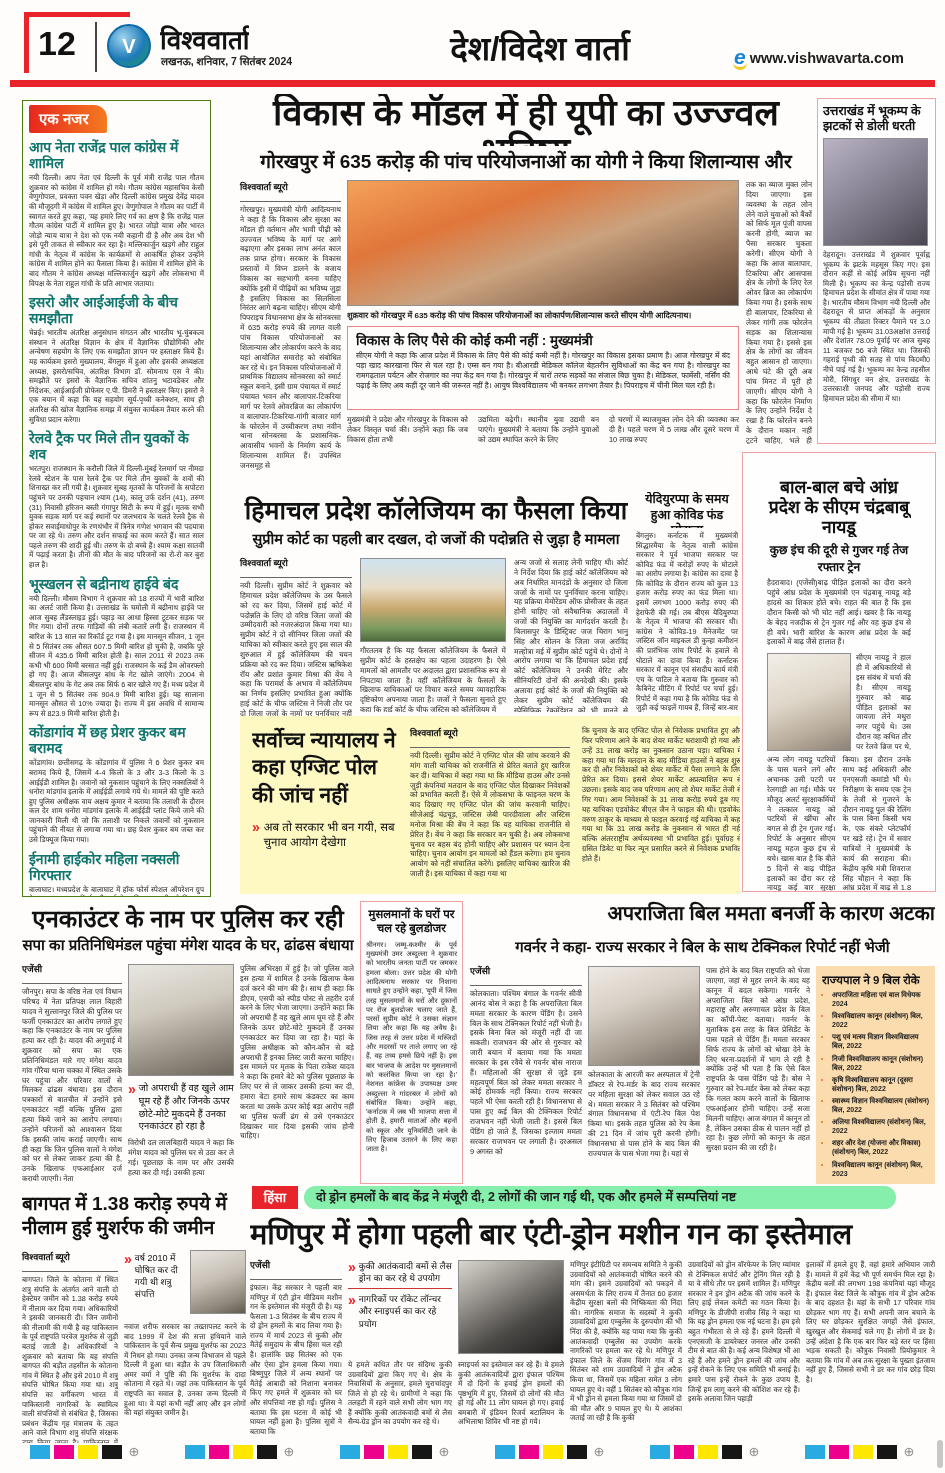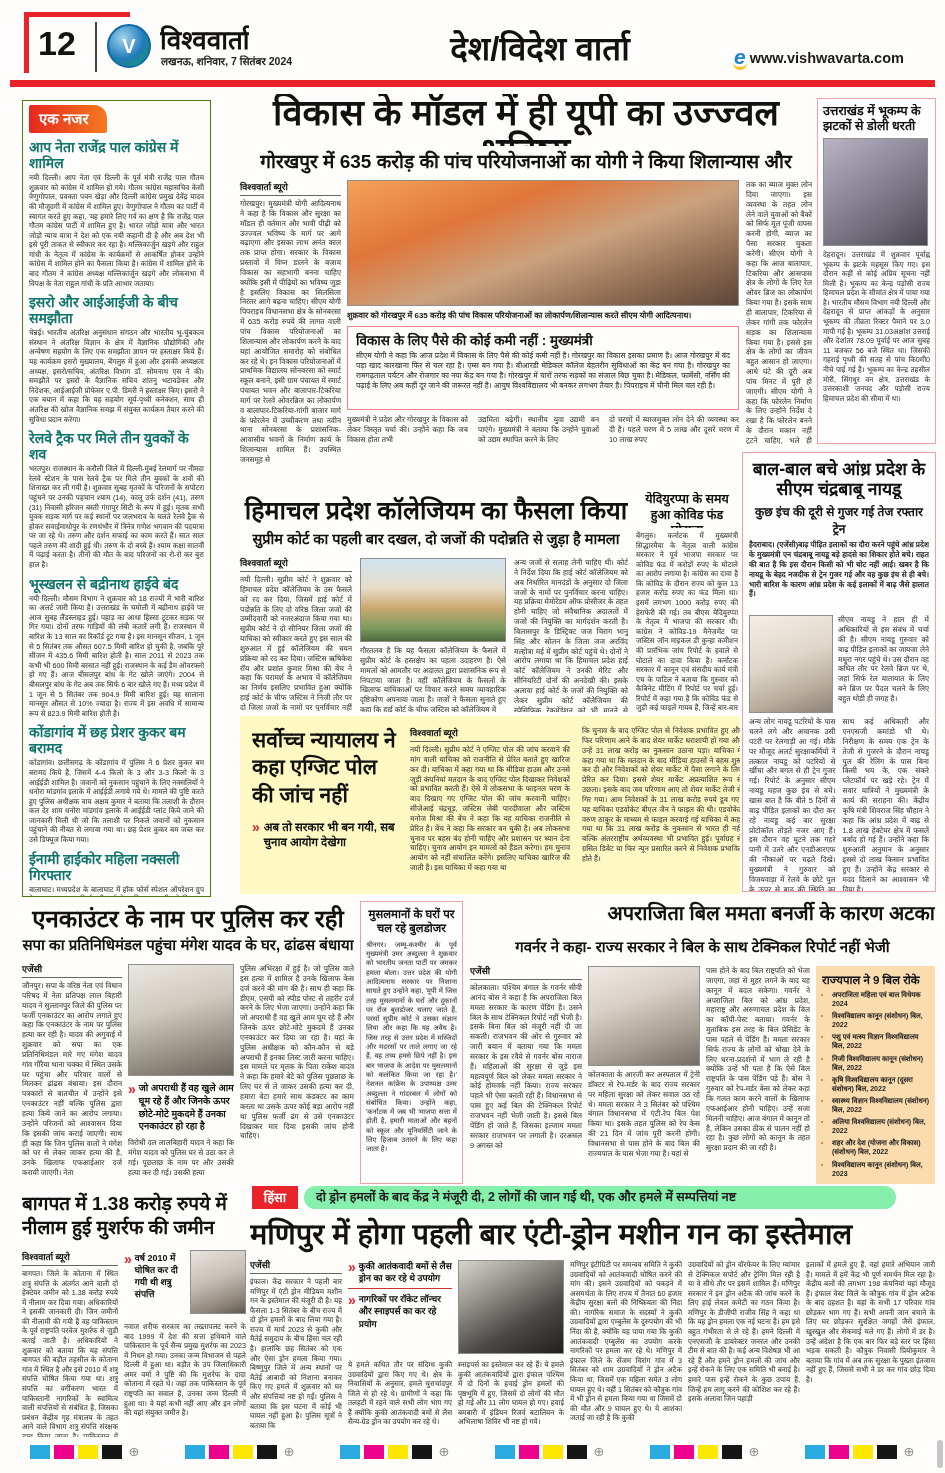--- a/index.html
+++ b/index.html
@@ -2,25 +2,25 @@
 <html><head>
 <meta charset="utf-8">
 <style>
   html,body{margin:0;padding:0;background:#fff;}
   #paper{position:relative;width:945px;height:1473px;background:#fffdfb;overflow:hidden;
          font-family:"Liberation Sans","DejaVu Sans",sans-serif;color:#1c1c1c;}
   .abs{position:absolute;}
   .t{font-size:7.4px;line-height:1.33;text-align:justify;color:#262626;overflow:hidden;}
   .hd{font-weight:800;color:#111;overflow:hidden;}
   .byline{display:block;font-weight:bold;font-size:9px;color:#111;border-bottom:1px solid #666;
-          padding-bottom:2px;margin-bottom:3px;}
+          padding-bottom:8px;margin-bottom:3px;}
   .photo{border:1px solid #8f8f8f;box-sizing:border-box;}
   .pinkbox{border:1.5px solid #f0a2a2;background:#fffefe;box-sizing:border-box;}
   .quote-mark{color:#e8242a;font-weight:800;font-size:14px;line-height:1;}
-  .pull{font-weight:bold;font-size:10px;line-height:1.35;color:#111;}
+  .pull{font-weight:normal;font-size:10px;line-height:1.35;color:#111;}
   .redbar{background:#e8242a;}
   .badge{background:linear-gradient(90deg,#e7271d,#f47b20);color:#fff;font-weight:800;
          font-size:15px;padding:3px 18px 5px 10px;display:inline-block;border-radius:2px 13px 2px 2px;}
   .ek-title{font-size:14px;font-weight:800;margin:6px 0 2px;line-height:1.15;color:#0f766e;}
   .bills li{margin:0 0 3px 10px;padding:0;font-size:7px;font-weight:bold;line-height:1.3;text-align:left;}
   .bills li::marker{color:#f26a21;font-size:8px;}
   .regs{display:flex;align-items:center;gap:4px;}
   .regs span{display:inline-block;width:20px;height:14px;}
   .rc{background:#29abe2;} .rm{background:#ec008c;} .ry{background:#ffe700;} .rk{background:#161616;}
   .rt{width:16px !important;height:16px !important;color:#8a8a8a;font-size:13px;line-height:16px;
@@ -94,24 +94,24 @@
   <div class="abs t" style="left:478px;top:415px;width:121px;height:74px;">उद्यमिता बढ़ेगी। स्थानीय युवा उद्यमी बन पाएंगे। मुख्यमंत्री ने बताया कि उन्होंने युवाओं को उद्यम स्थापित करने के लिए</div>
   <div class="abs t" style="left:609px;top:415px;width:130px;height:74px;">दो चरणों में ब्याजमुक्त लोन देने की व्यवस्था कर दी है। पहले चरण में 5 लाख और दूसरे चरण में 10 लाख रुपए</div>
   <div class="abs t" style="left:746px;top:180px;width:66px;height:264px;">तक का ब्याज मुक्त लोन दिया जाएगा। इस व्यवस्था के तहत लोन लेने वाले युवाओं को बैंकों को सिर्फ मूल पूंजी वापस करनी होगी, ब्याज का पैसा सरकार चुकता करेगी। सीएम योगी ने कहा कि आज बालापार, टिकरिया और आसपास क्षेत्र के लोगों के लिए रेल ओवर ब्रिज का लोकार्पण किया गया है। इसके साथ ही बालापार, टिकरिया से लेकर गांगी तक फोरलेन सड़क का शिलान्यास किया गया है। इससे इस क्षेत्र के लोगों का जीवन बहुत आसान हो जाएगा। आधे घंटे की दूरी अब पांच मिनट में पूरी हो जाएगी। सीएम योगी ने कहा कि फोरलेन निर्माण के लिए उन्होंने निर्देश दे रखा है कि फोरलेन बनने के दौरान मकान नहीं टूटने चाहिए, भले ही फोरलेन का नक्शा बदलने पड़े। इसके साथ ही सर्किल रेट का चार गुना मुआवजा देने के निर्देश भी दिए गए हैं। उन्होंने कहा कि सोनबरसा में नया थाना बन जाने से लोगों की सुरक्षा व्यवस्था और सुदृढ़ होगी। मुख्यमंत्री ने ग्रामीणों का आह्वान किया कि वे जमीन के मुआवजे के पैसे से दूरदराज के क्षेत्र में खेत खरीदें और कुछ नया काम भी शुरू करें।</div>
 
   <div class="abs pinkbox" style="left:817px;top:98px;width:119px;height:346px;padding:5px;overflow:hidden;">
     <div class="hd" style="font-size:12.5px;line-height:1.2;">उत्तराखंड में भूकम्प के झटकों से डोली धरती</div>
     <div class="photo" style="width:105px;height:108px;margin-top:4px;background:linear-gradient(145deg,#b9b3c4 0%,#8f8a9b 40%,#6f6a78 70%,#4a4650 100%);"></div>
     <div class="t" style="font-size:7.2px;margin-top:4px;height:200px;">देहरादून। उत्तराखंड में शुक्रवार पूर्वाह्न भूकम्प के झटके महसूस किए गए। इस दौरान कहीं से कोई अप्रिय सूचना नहीं मिली है। भूकम्प का केन्द्र पड़ोसी राज्य हिमाचल प्रदेश के सीमांत क्षेत्र में पाया गया है। भारतीय मौसम विभाग नयी दिल्ली और देहरादून से प्राप्त आंकड़ों के अनुसार भूकम्प की तीव्रता रिक्टर पैमाने पर 3.0 मापी गई है। भूकम्प 31.03अक्षांश उत्तराई और देशांतर 78.09 पूर्वाई पर आज सुबह 11 बजकर 56 बजे स्थित था। जिसकी गहराई पृथ्वी की सतह से पांच कि0मी0 नीचे पाई गई है। भूकम्प का केन्द्र तहसील मोरी, सिंगधुर वन क्षेत्र, उत्तराखंड के उत्तरकाशी जनपद और पड़ोसी राज्य हिमाचल प्रदेश की सीमा में था।</div>
   </div>
 
-  <div class="abs pinkbox" style="left:742px;top:452px;width:194px;height:440px;padding:6px;overflow:hidden;">
+  <div class="abs pinkbox" style="left:742px;top:452px;width:194px;height:440px;padding:24px;overflow:hidden;">
     <div class="hd" style="font-size:17.5px;line-height:1.15;text-align:center;">बाल-बाल बचे आंध्र प्रदेश के सीएम चंद्रबाबू नायडू</div>
     <div class="hd" style="font-size:12px;text-align:center;margin:4px 0 3px;font-weight:bold;">कुछ इंच की दूरी से गुजर गई तेज रफ्तार ट्रेन</div>
-    <div class="t" style="height:72px;font-weight:bold;">हैदराबाद। (एजेंसी)बाढ़ पीड़ित इलाकों का दौरा करने पहुंचे आंध्र प्रदेश के मुख्यमंत्री एन चंद्रबाबू नायडू बड़े हादसे का शिकार होते बचे। राहत की बात है कि इस दौरान किसी को भी चोट नहीं आई। खबर है कि नायडू के बेहद नजदीक से ट्रेन गुजर गई और वह कुछ इंच से ही बचे। भारी बारिश के कारण आंध्र प्रदेश के कई इलाकों में बाढ़ जैसे हालात हैं।</div>
+    <div class="t" style="height:72px;">हैदराबाद। (एजेंसी)बाढ़ पीड़ित इलाकों का दौरा करने पहुंचे आंध्र प्रदेश के मुख्यमंत्री एन चंद्रबाबू नायडू बड़े हादसे का शिकार होते बचे। राहत की बात है कि इस दौरान किसी को भी चोट नहीं आई। खबर है कि नायडू के बेहद नजदीक से ट्रेन गुजर गई और वह कुछ इंच से ही बचे। भारी बारिश के कारण आंध्र प्रदेश के कई इलाकों में बाढ़ जैसे हालात हैं।</div>
     <div style="display:flex;gap:5px;margin-top:3px;">
       <div class="photo" style="width:84px;height:98px;flex:none;background:linear-gradient(160deg,#f3efe8 0%,#ded6c8 45%,#b9ad9c 75%,#8c8276 100%);"></div>
       <div class="t" style="height:98px;">सीएम नायडू ने हाल ही में अधिकारियों से इस संबंध में चर्चा की है। सीएम नायडू गुरुवार को बाढ़ पीड़ित इलाकों का जायजा लेने मधुरा नगर पहुंचे थे। उस दौरान वह कथित तौर पर रेलवे ब्रिज पर थे, जहां सिर्फ रेल यातायात के लिए बने ब्रिज पर पैदल चलने के लिए बहुत थोड़ी ही जगह है।</div>
     </div>
     <div class="t" style="margin-top:4px;height:230px;column-count:2;column-gap:7px;">अन्य लोग नायडू पटरियों के पास चलने लगे और अचानक उसी पटरी पर रेलगाड़ी आ गई। मौके पर मौजूद अलर्ट सुरक्षाकर्मियों ने तत्काल नायडू को पटरियों से खींचा और बगल से ही ट्रेन गुजर गई। रिपोर्ट के अनुसार सीएम नायडू महज कुछ इंच से बचे। खास बात है कि बीते 5 दिनों से बाढ़ पीड़ित इलाकों का दौरा कर रहे नायडू कई बार सुरक्षा प्रोटोकॉल तोड़ते नजर आए हैं। इस दौरान वह घुटने तक गहरे पानी में उतरे और एनडीआरएफ की नौकाओं पर चढ़ते दिखे। मुख्यमंत्री ने गुरुवार को विजयवाड़ा में रेलवे के छोटे पुल के ऊपर से बाढ़ की स्थिति का आकलन किया। इस दौरान उनके साथ कई अधिकारी और एनएसजी कमांडो भी थे। निरीक्षण के समय एक ट्रेन के तेजी से गुजरने के दौरान नायडू पुल की रेलिंग के पास बिना किसी भय के, एक संकरे प्लेटफॉर्म पर खड़े रहे। ट्रेन में सवार यात्रियों ने मुख्यमंत्री के कार्य की सराहना की। केंद्रीय कृषि मंत्री शिवराज सिंह चौहान ने कहा कि आंध्र प्रदेश में बाढ़ से 1.8 लाख हेक्टेयर क्षेत्र में फसलें बर्बाद हो गई हैं। उन्होंने कहा कि शुरुआती अनुमान के अनुसार इससे दो लाख किसान प्रभावित हुए हैं। उन्होंने केंद्र सरकार से मदद दिलाने का आश्वासन भी दिया है।</div>
   </div>
 
   <div class="abs hd" style="left:240px;top:492px;width:392px;height:33px;font-size:25px;text-align:center;">हिमाचल प्रदेश कॉलेजियम का फैसला किया रद</div>
   <div class="abs hd" style="left:240px;top:528px;width:392px;height:22px;font-size:14.5px;text-align:center;font-weight:bold;">सुप्रीम कोर्ट का पहली बार दखल, दो जजों की पदोन्नति से जुड़ा है मामला</div>
   <div class="abs" style="left:240px;top:556px;width:112px;height:156px;">

